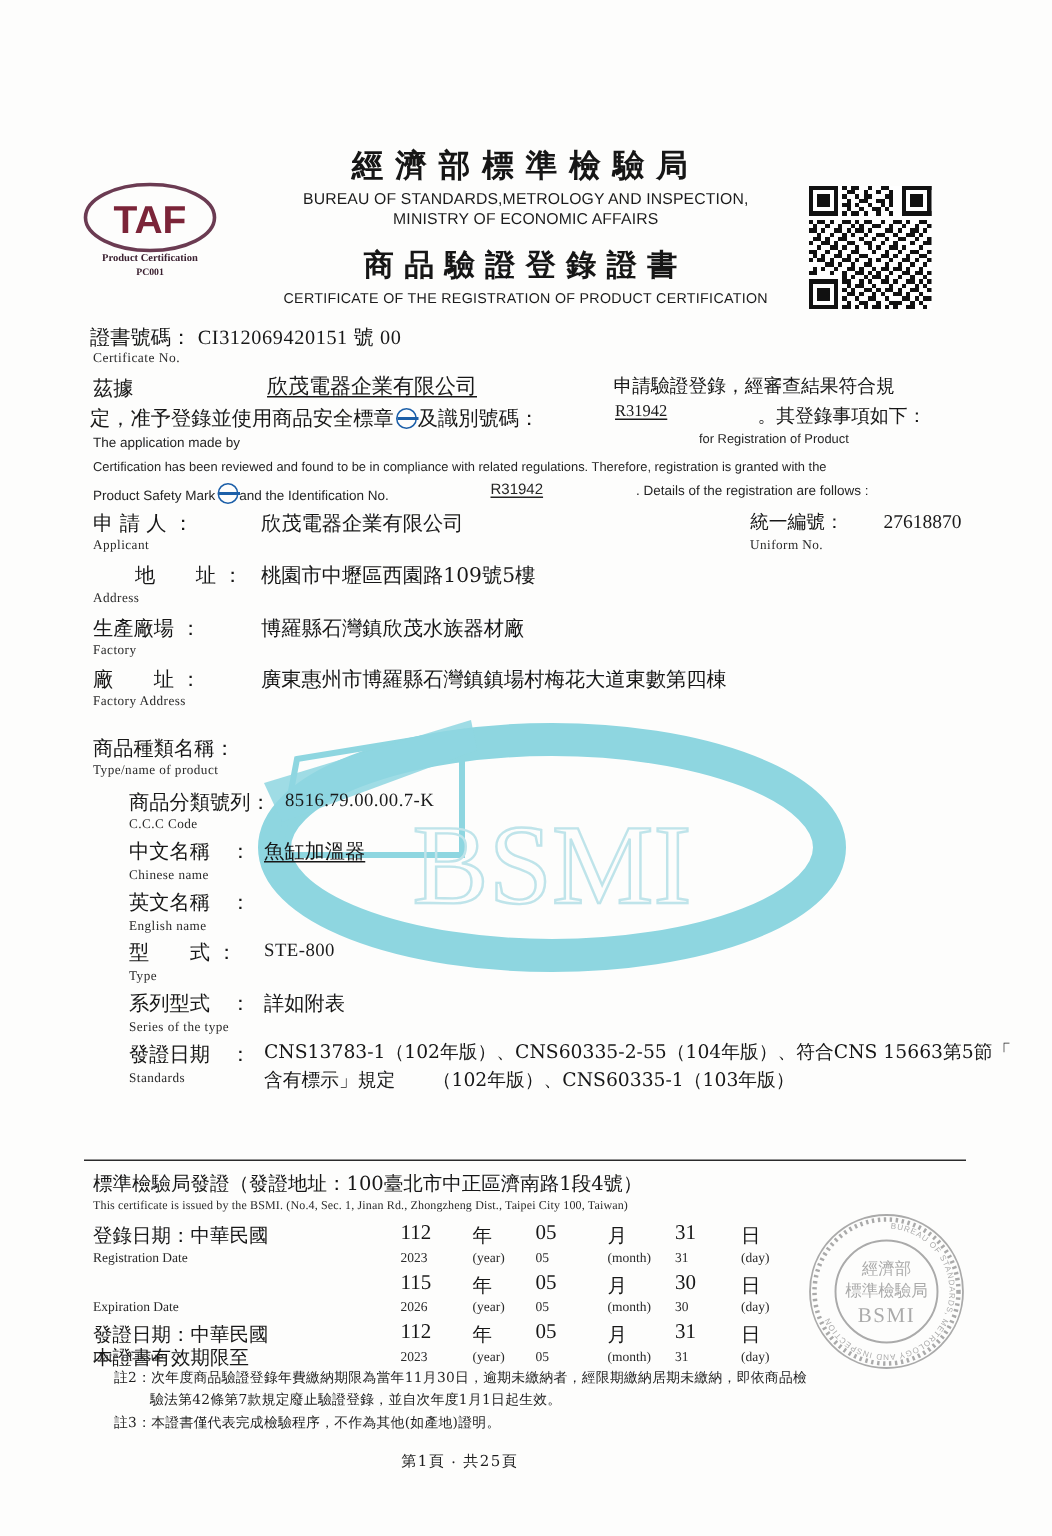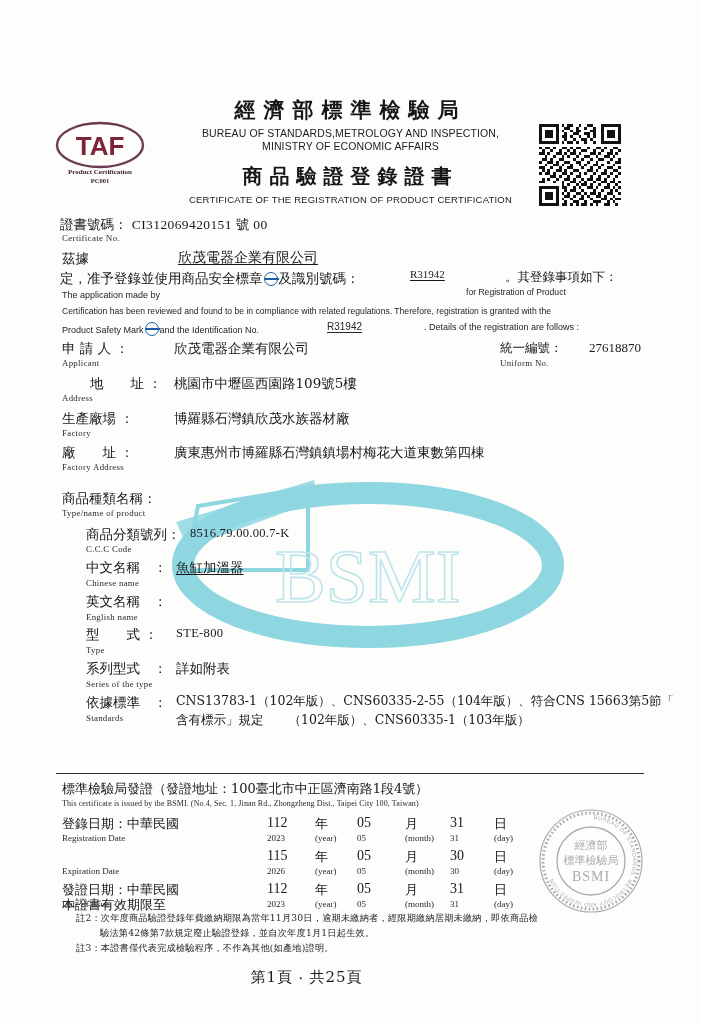--- a/index.html
+++ b/index.html
@@ -249,21 +249,21 @@
   }
   #seal svg { width: 100%; height: 100%; display: block; }
 
   
   #page-no {
     position: absolute;
     left: 0; top: 966px;
     width: 613px;
     text-align: center;
     font-family: "DejaVu Serif", serif;
-    font-size: 15px;
+    font-size: 10px;
     color: #1d1d1d;
     z-index: 2;
     letter-spacing: 1px;
   }
 </style>
 </head>
 <body>
 
 <div id="page">
 
@@ -546,20 +546,21 @@
   </div>
 
   <div class="abs en-sans" id="app-made-en">The application made by</div>
   <div class="abs en-sans" id="compliance-en">Certification has been reviewed and found to be in compliance with related regulations. Therefore, registration is granted with the</div>
   <div class="abs en-sans" id="psm-en">
     <span>Product Safety Mark</span><span class="mark-glyph"></span><span>and the Identification No.</span>
   </div>
   <div class="abs en-sans ul" id="psm-idno">R31942</div>
   <div class="abs en-sans" id="psm-tail">. Details of the registration are follows :</div>
 
+  <div class="abs cn" id="right-approve-cn">申請驗證登錄，經審查結果符合規</div>
   <div class="abs ul" id="right-r-no" style="font-family:'Liberation Serif',serif;">R31942</div>
   <div class="abs cn" id="right-approve-cn2">。其登錄事項如下：</div>
   <div class="abs en-sans" id="right-approve-en">for Registration of Product</div>
 
   <div class="abs cn field-cn" id="f1-l">申 請 人 ：</div>
   <div class="abs cn" id="f1-v">欣茂電器企業有限公司</div>
   <div class="abs en field-en" id="f1-e">Applicant</div>
 
   <div class="abs cn field-cn" id="f2-l">地　　址 ：</div>
   <div class="abs cn" id="f2-v">桃園市中壢區西園路109號5樓</div>
@@ -593,21 +594,21 @@
   <div class="abs en" id="p3-e">English name</div>
 
   <div class="abs cn" id="p4-l">型　　式 ：</div>
   <div class="abs" id="p4-v" style="font-family:'Liberation Serif',serif;">STE-800</div>
   <div class="abs en" id="p4-e">Type</div>
 
   <div class="abs cn" id="p5-l">系列型式　：</div>
   <div class="abs cn" id="p5-v">詳如附表</div>
   <div class="abs en" id="p5-e">Series of the type</div>
 
-  <div class="abs cn" id="p6-l">依據標準　：</div>
+  <div class="abs cn" id="p6-l">發證日期　：</div>
   <div class="abs cn" id="p6-v1">CNS13783-1（102年版）、CNS60335-2-55（104年版）、符合CNS 15663第5節「</div>
   <div class="abs cn" id="p6-v2">含有標示」規定　　（102年版）、CNS60335-1（103年版）</div>
   <div class="abs en" id="p6-e">Standards</div>
 
   <div id="divider"></div>
 
   <div class="abs cn" id="iss-cn">標準檢驗局發證（發證地址：100臺北市中正區濟南路1段4號）</div>
   <div class="abs en" id="iss-en">This certificate is issued by the BSMI. (No.4, Sec. 1, Jinan Rd., Zhongzheng Dist., Taipei City 100, Taiwan)</div>
 
   <div class="date-row" style="left:62px; top:815px; width:560px;">

